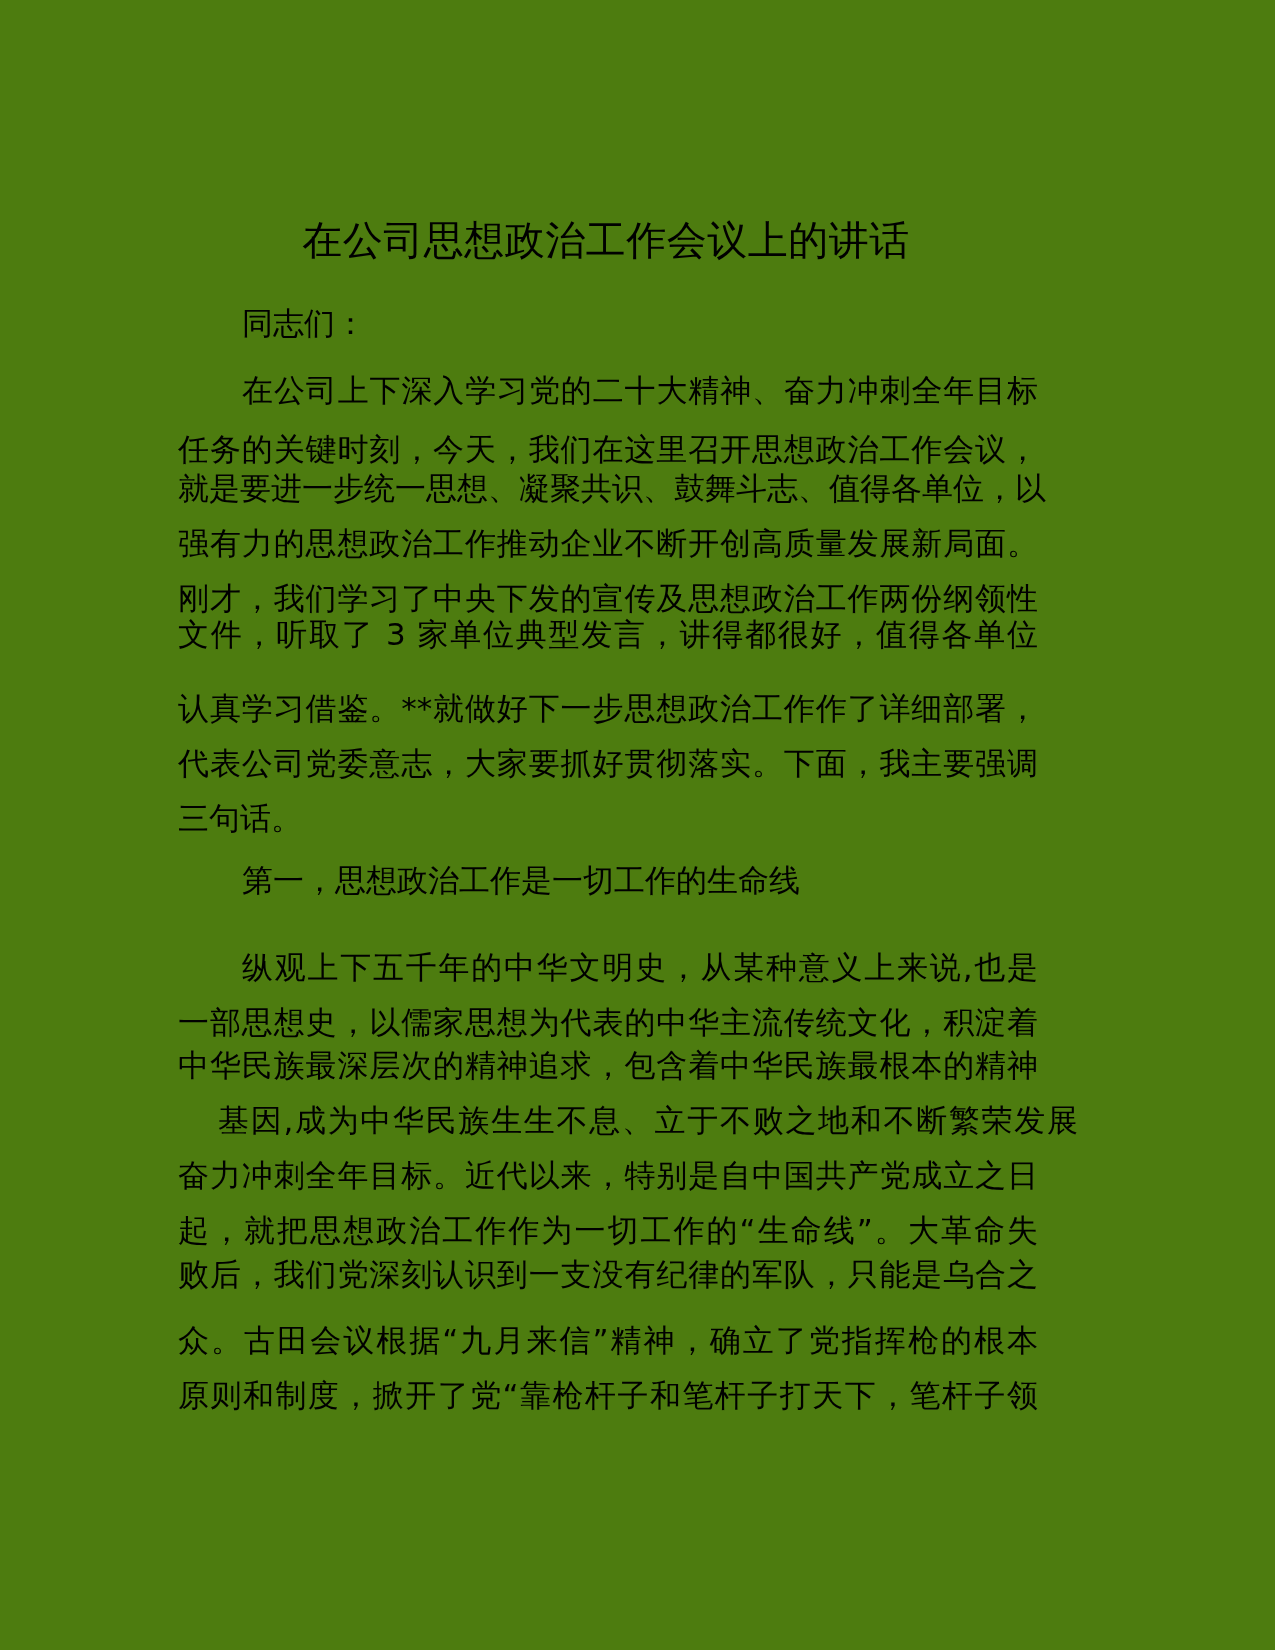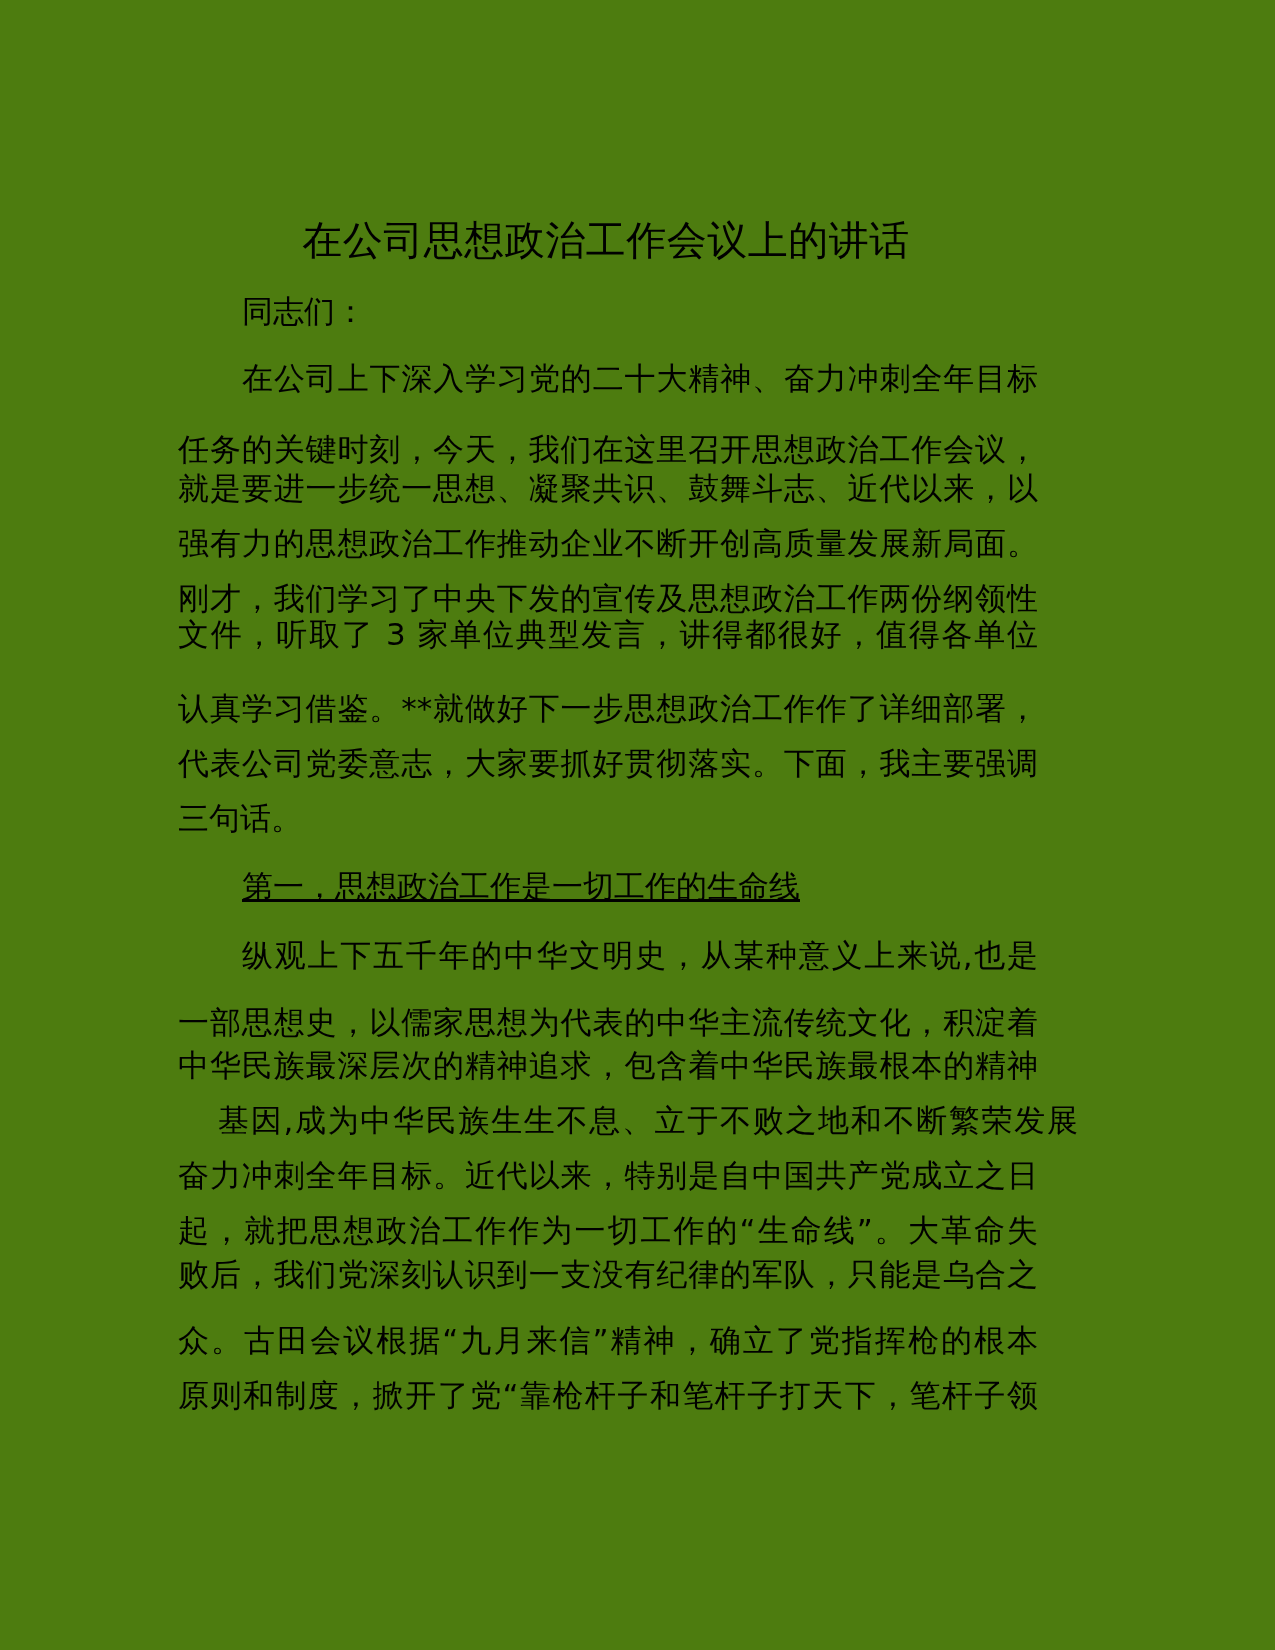--- a/index.html
+++ b/index.html
@@ -42,44 +42,45 @@
       white-space: nowrap;
       text-align: justify;
       text-align-last: justify;
     }
     .line.last {
       text-align-last: left;
     }
     .line.indent {
       left: 242px;
       width: 796px;
+      margin-top: 12px;
     }
   </style>
 </head>
 <body>
 
 <div class="page">
 
   <div class="title" style="top:214px;">在公司思想政治工作会议上的讲话</div>
 
   <div class="line indent last" style="top:291px;">同志们：</div>
 
   <div>
     <div class="line indent" style="top:358px;">在公司上下深入学习党的二十大精神、奋力冲刺全年目标</div>
     <div class="line" style="top:413px;margin-top:16px;">任务的关键时刻，今天，我们在这里召开思想政治工作会议，</div>
-    <div class="line" style="top:468px;">就是要进一步统一思想、凝聚共识、鼓舞斗志、近代以来，以</div>
+    <div class="line" style="top:468px;">就是要进一步统一思想、凝聚共识、鼓舞斗志、值得各单位，以</div>
     <div class="line" style="top:523px;">强有力的思想政治工作推动企业不断开创高质量发展新局面。</div>
     <div class="line" style="top:578px;">刚才，我们学习了中央下发的宣传及思想政治工作两份纲领性</div>
     <div class="line" style="top:614px;">文件，听取了 3 家单位典型发言，讲得都很好，值得各单位</div>
     <div class="line" style="top:688px;">认真学习借鉴。**就做好下一步思想政治工作作了详细部署，</div>
     <div class="line" style="top:743px;">代表公司党委意志，大家要抓好贯彻落实。下面，我主要强调</div>
     <div class="line last" style="top:798px;">三句话。</div>
   </div>
 
-  <div class="line indent last" style="top:866px;text-decoration:underline;">第一，思想政治工作是一切工作的生命线</div>
+  <div class="line indent last" style="top:848px;">第一，思想政治工作是一切工作的生命线</div>
 
   <div>
     <div class="line indent" style="top:935px;">纵观上下五千年的中华文明史，从某种意义上来说,也是</div>
     <div class="line" style="top:982px;margin-top:20px;">一部思想史，以儒家思想为代表的中华主流传统文化，积淀着</div>
     <div class="line" style="top:1045px;">中华民族最深层次的精神追求，包含着中华民族最根本的精神</div>
     <div class="line" style="top:1100px;margin-left:40px;">基因,成为中华民族生生不息、立于不败之地和不断繁荣发展</div>
     <div class="line" style="top:1155px;">奋力冲刺全年目标。近代以来，特别是自中国共产党成立之日</div>
     <div class="line" style="top:1210px;">起，就把思想政治工作作为一切工作的“生命线”。大革命失</div>
     <div class="line" style="top:1254px;">败后，我们党深刻认识到一支没有纪律的军队，只能是乌合之</div>
     <div class="line" style="top:1320px;">众。古田会议根据“九月来信”精神，确立了党指挥枪的根本</div>

